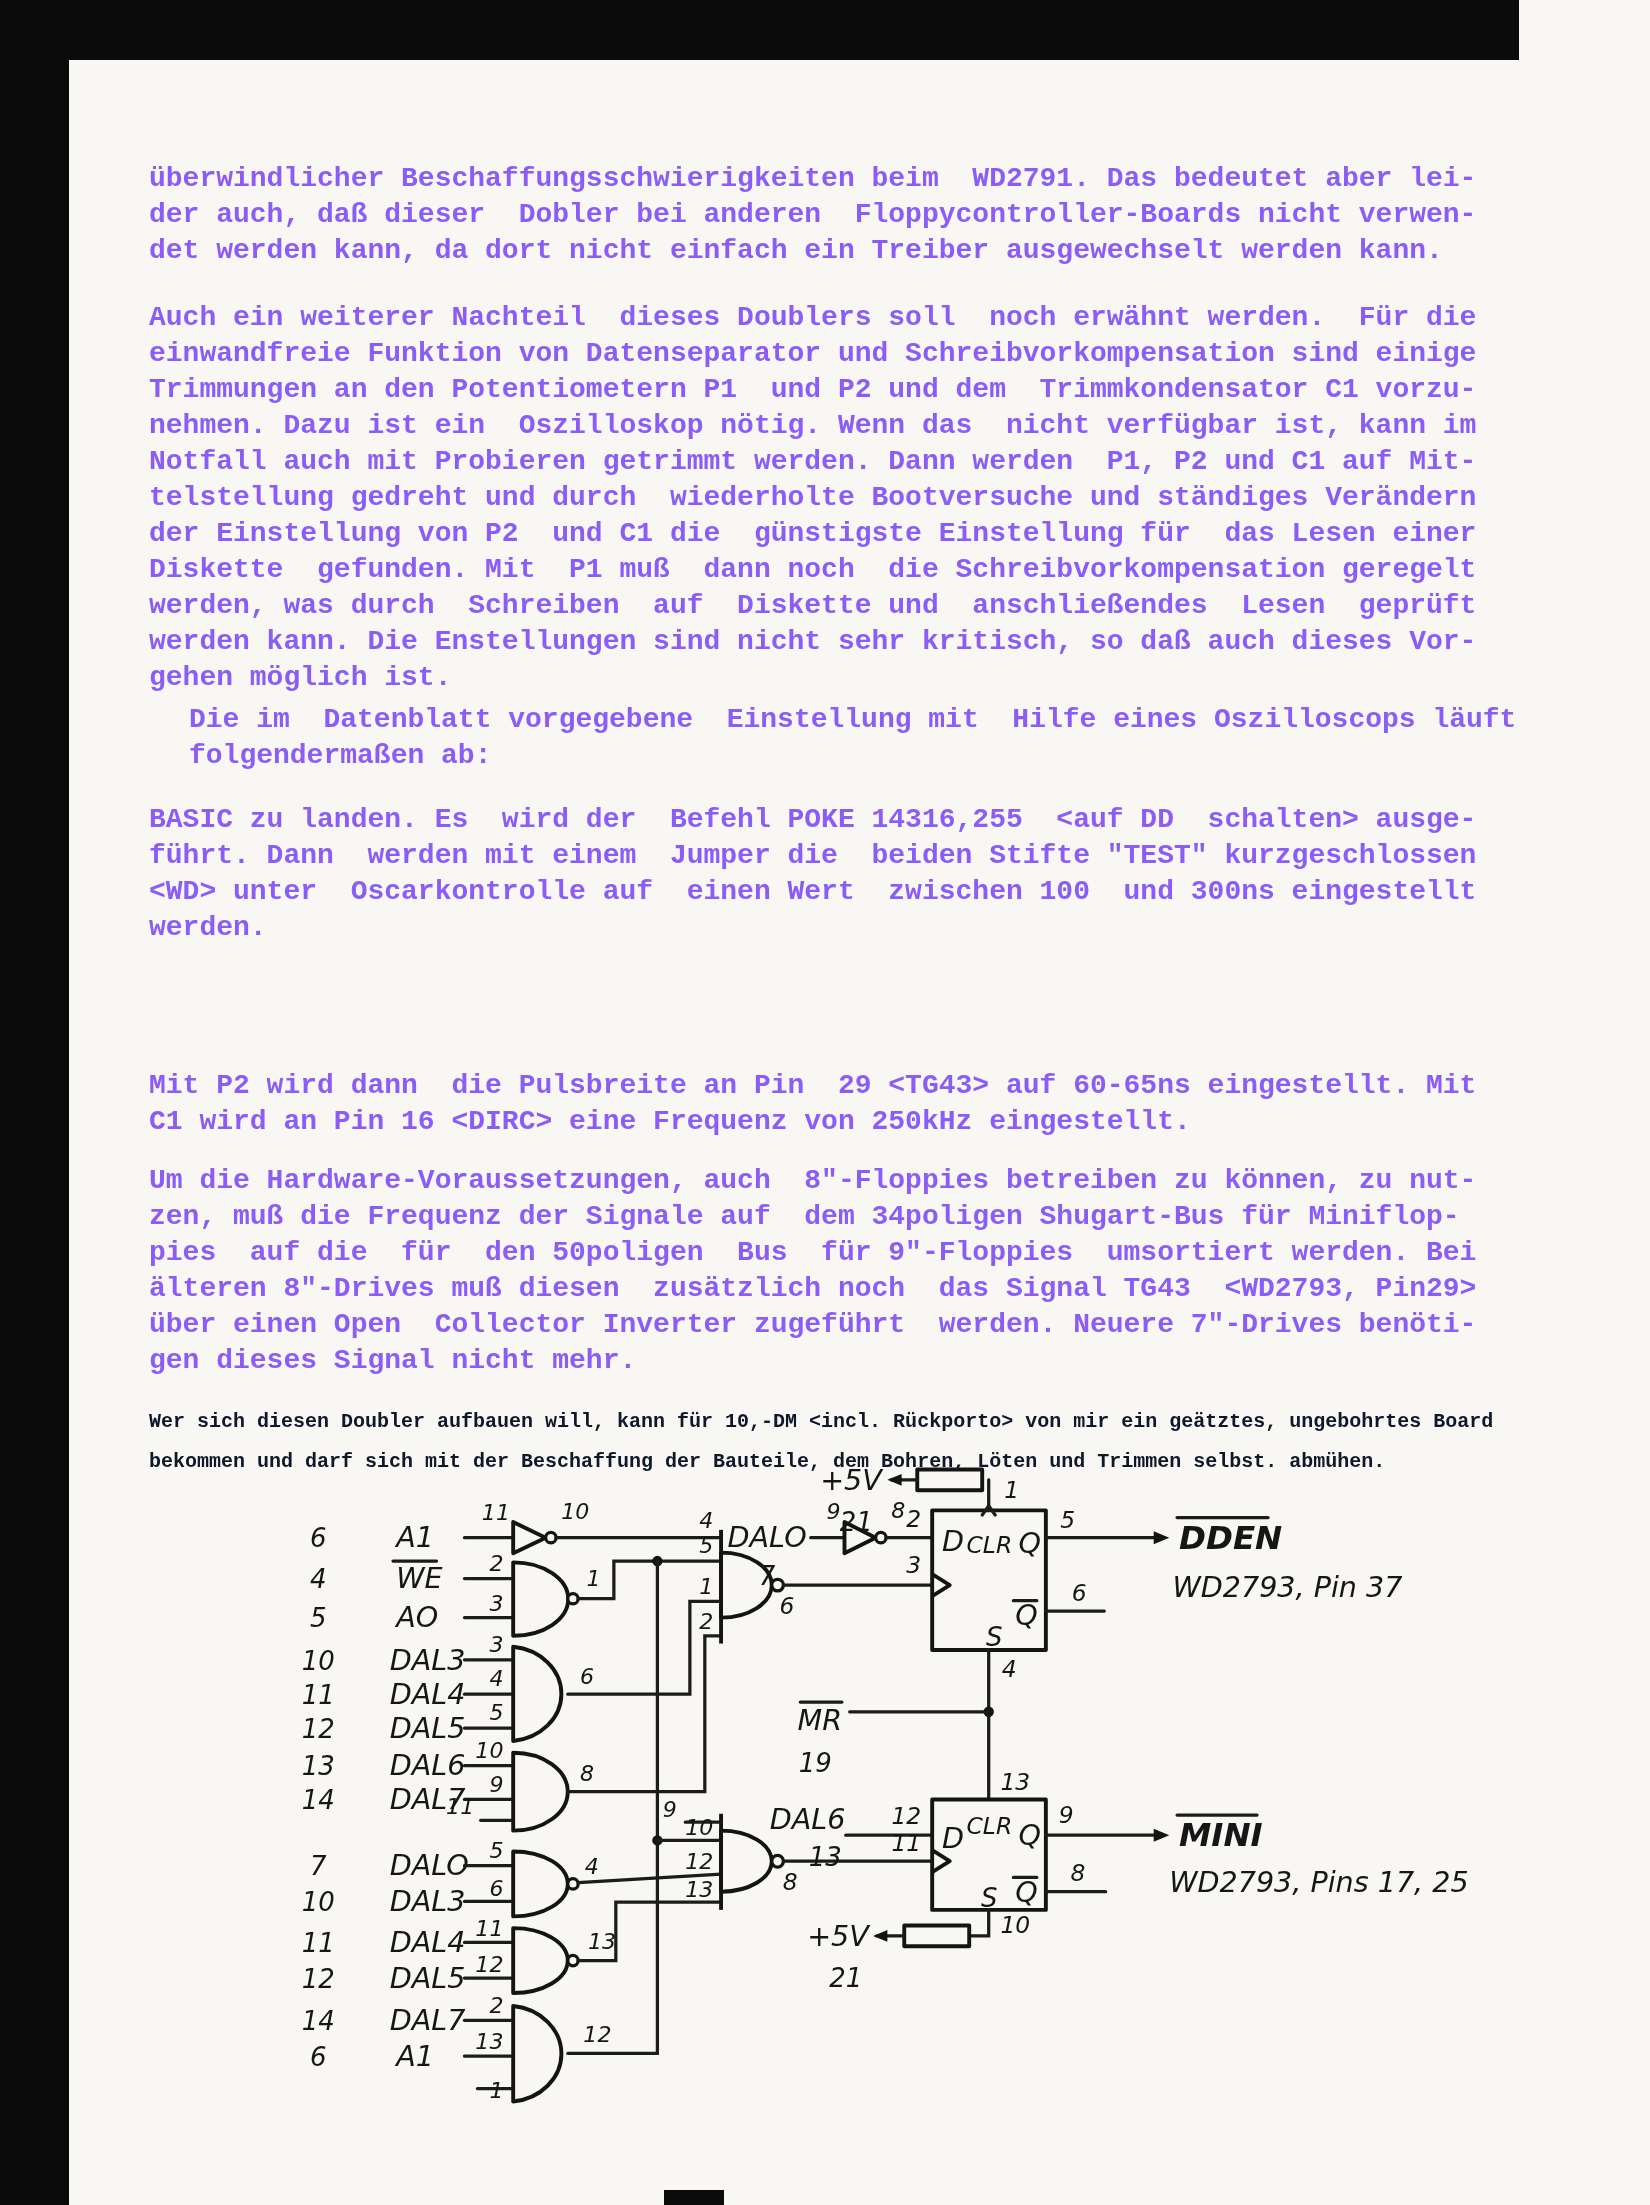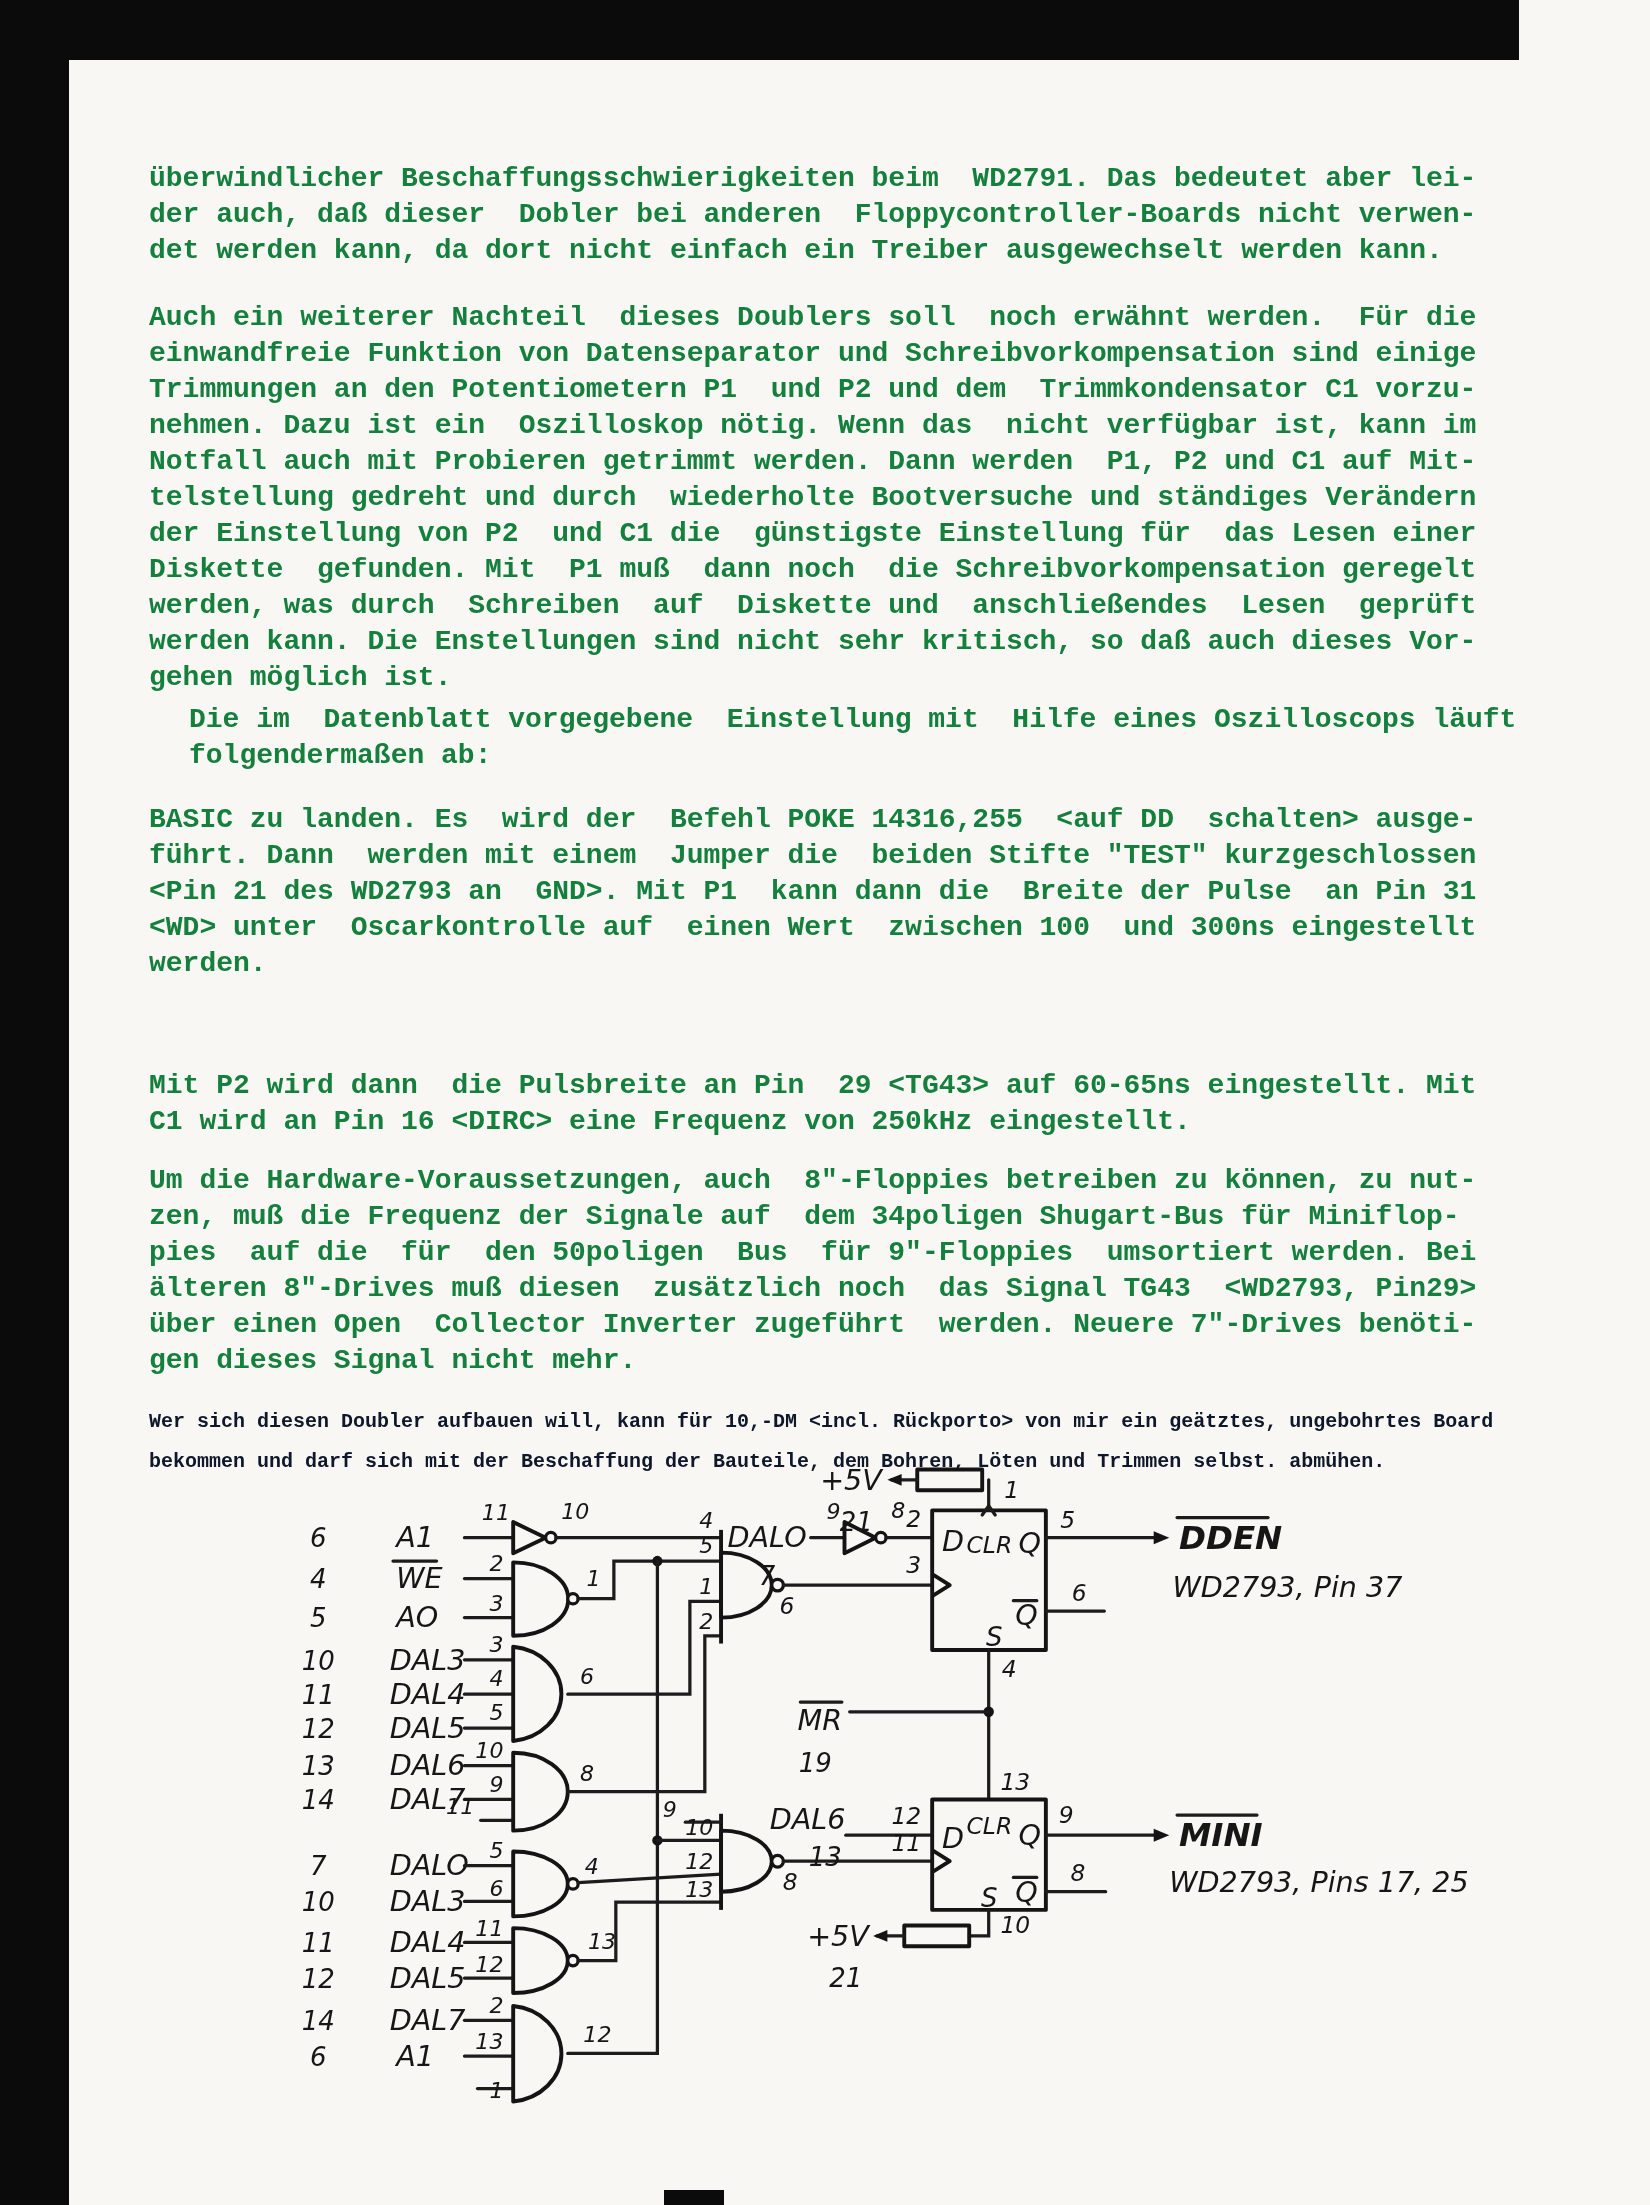--- a/index.html
+++ b/index.html
@@ -10,21 +10,21 @@
     font-family:"Liberation Mono", monospace;
     overflow:hidden;
   }
   .scan-bar { position:absolute; background:#0b0b0b; }
   .para { position:absolute; left:149px; }
   .para .line {
     font-family:"Liberation Mono", monospace;
     font-size:28px;
     line-height:36px;
     font-weight:700;
-    color:#15803d;
+    color:#8b5cf6;
     white-space:pre;
   }
   .para.small .line {
     font-size:20px;
     line-height:40px;
     font-weight:700;
     color:#0f172a;
   }
   #diagram { position:absolute; left:0; top:1455px; }
   svg text {
@@ -70,21 +70,20 @@
 </div>
 
 <div class="para" style="top:702px;margin-left:40px;">
   <div class="line">Die im  Datenblatt vorgegebene  Einstellung mit  Hilfe eines Oszilloscops läuft</div>
   <div class="line">folgendermaßen ab:</div>
 </div>
 
 <div class="para" style="top:802px;">
   <div class="line">BASIC zu landen. Es  wird der  Befehl POKE 14316,255  &lt;auf DD  schalten&gt; ausge-</div>
   <div class="line">führt. Dann  werden mit einem  Jumper die  beiden Stifte "TEST" kurzgeschlossen</div>
-  <div class="line">&lt;Pin 21 des WD2793 an  GND&gt;. Mit P1  kann dann die  Breite der Pulse  an Pin 31</div>
   <div class="line">&lt;WD&gt; unter  Oscarkontrolle auf  einen Wert  zwischen 100  und 300ns eingestellt</div>
   <div class="line">werden.</div>
 </div>
 
 <div class="para" style="top:1068px;">
   <div class="line">Mit P2 wird dann  die Pulsbreite an Pin  29 &lt;TG43&gt; auf 60-65ns eingestellt. Mit</div>
   <div class="line">C1 wird an Pin 16 &lt;DIRC&gt; eine Frequenz von 250kHz eingestellt.</div>
 </div>
 
 <div class="para" style="top:1163px;">

